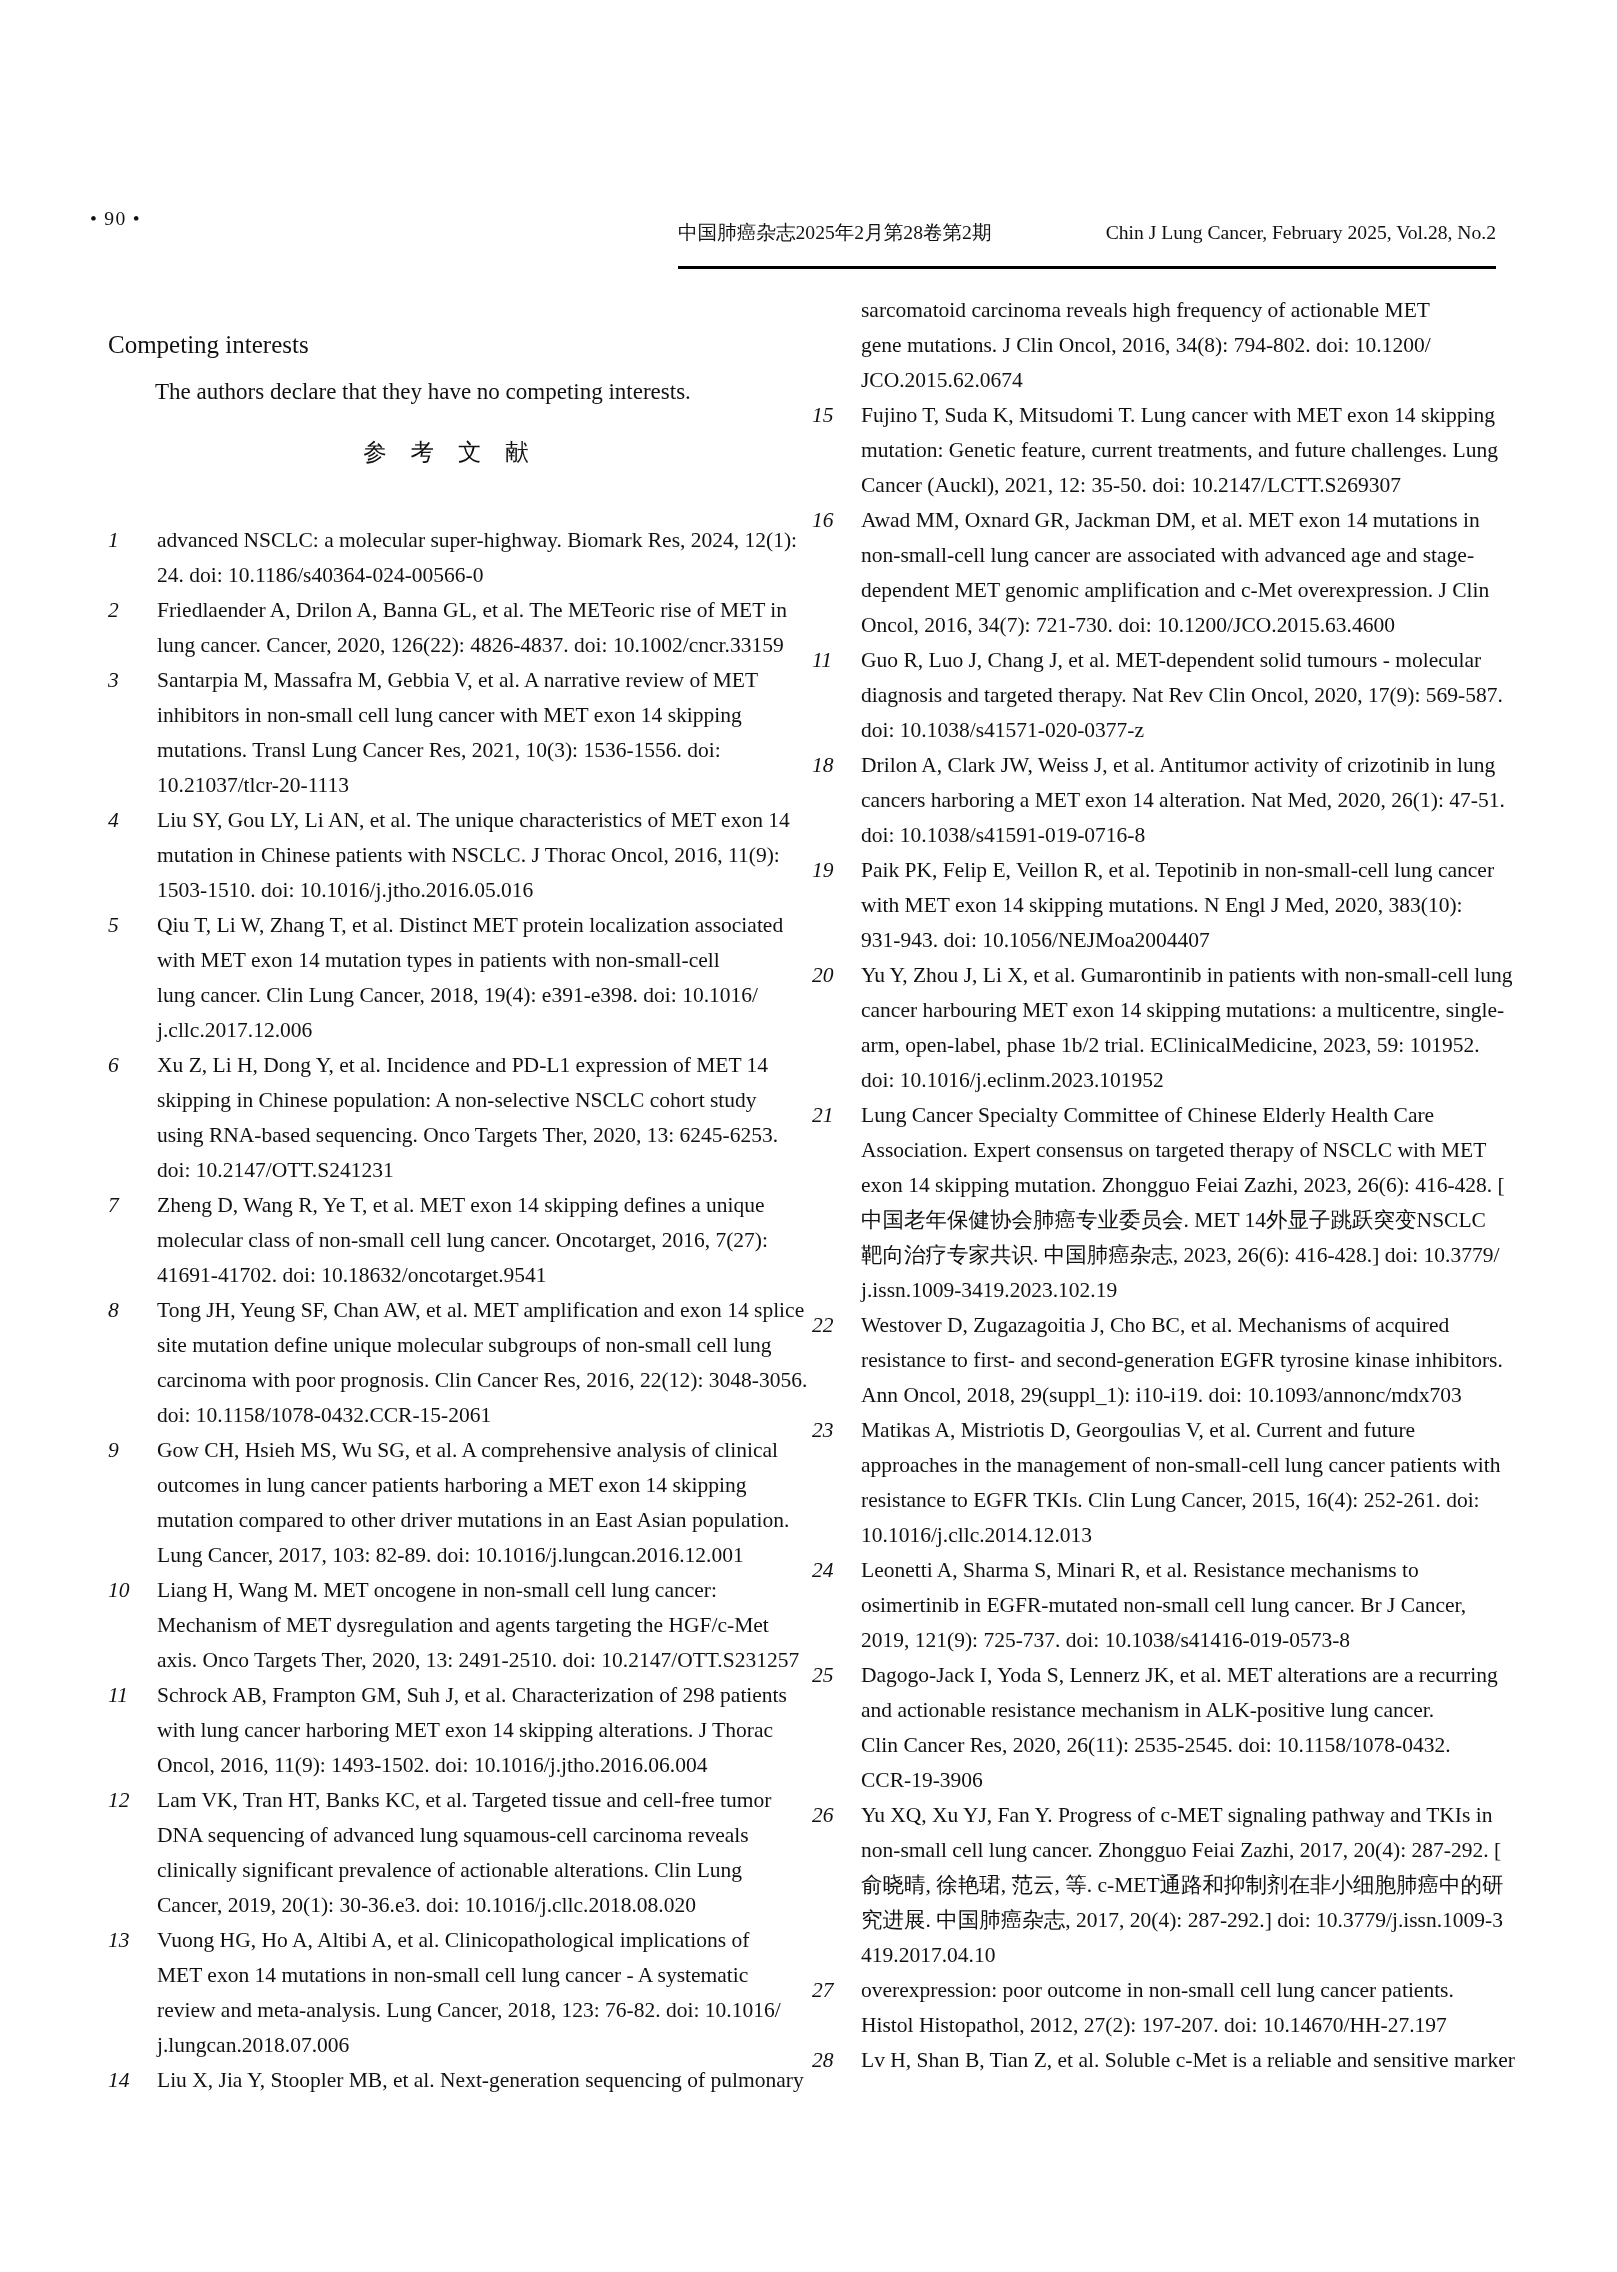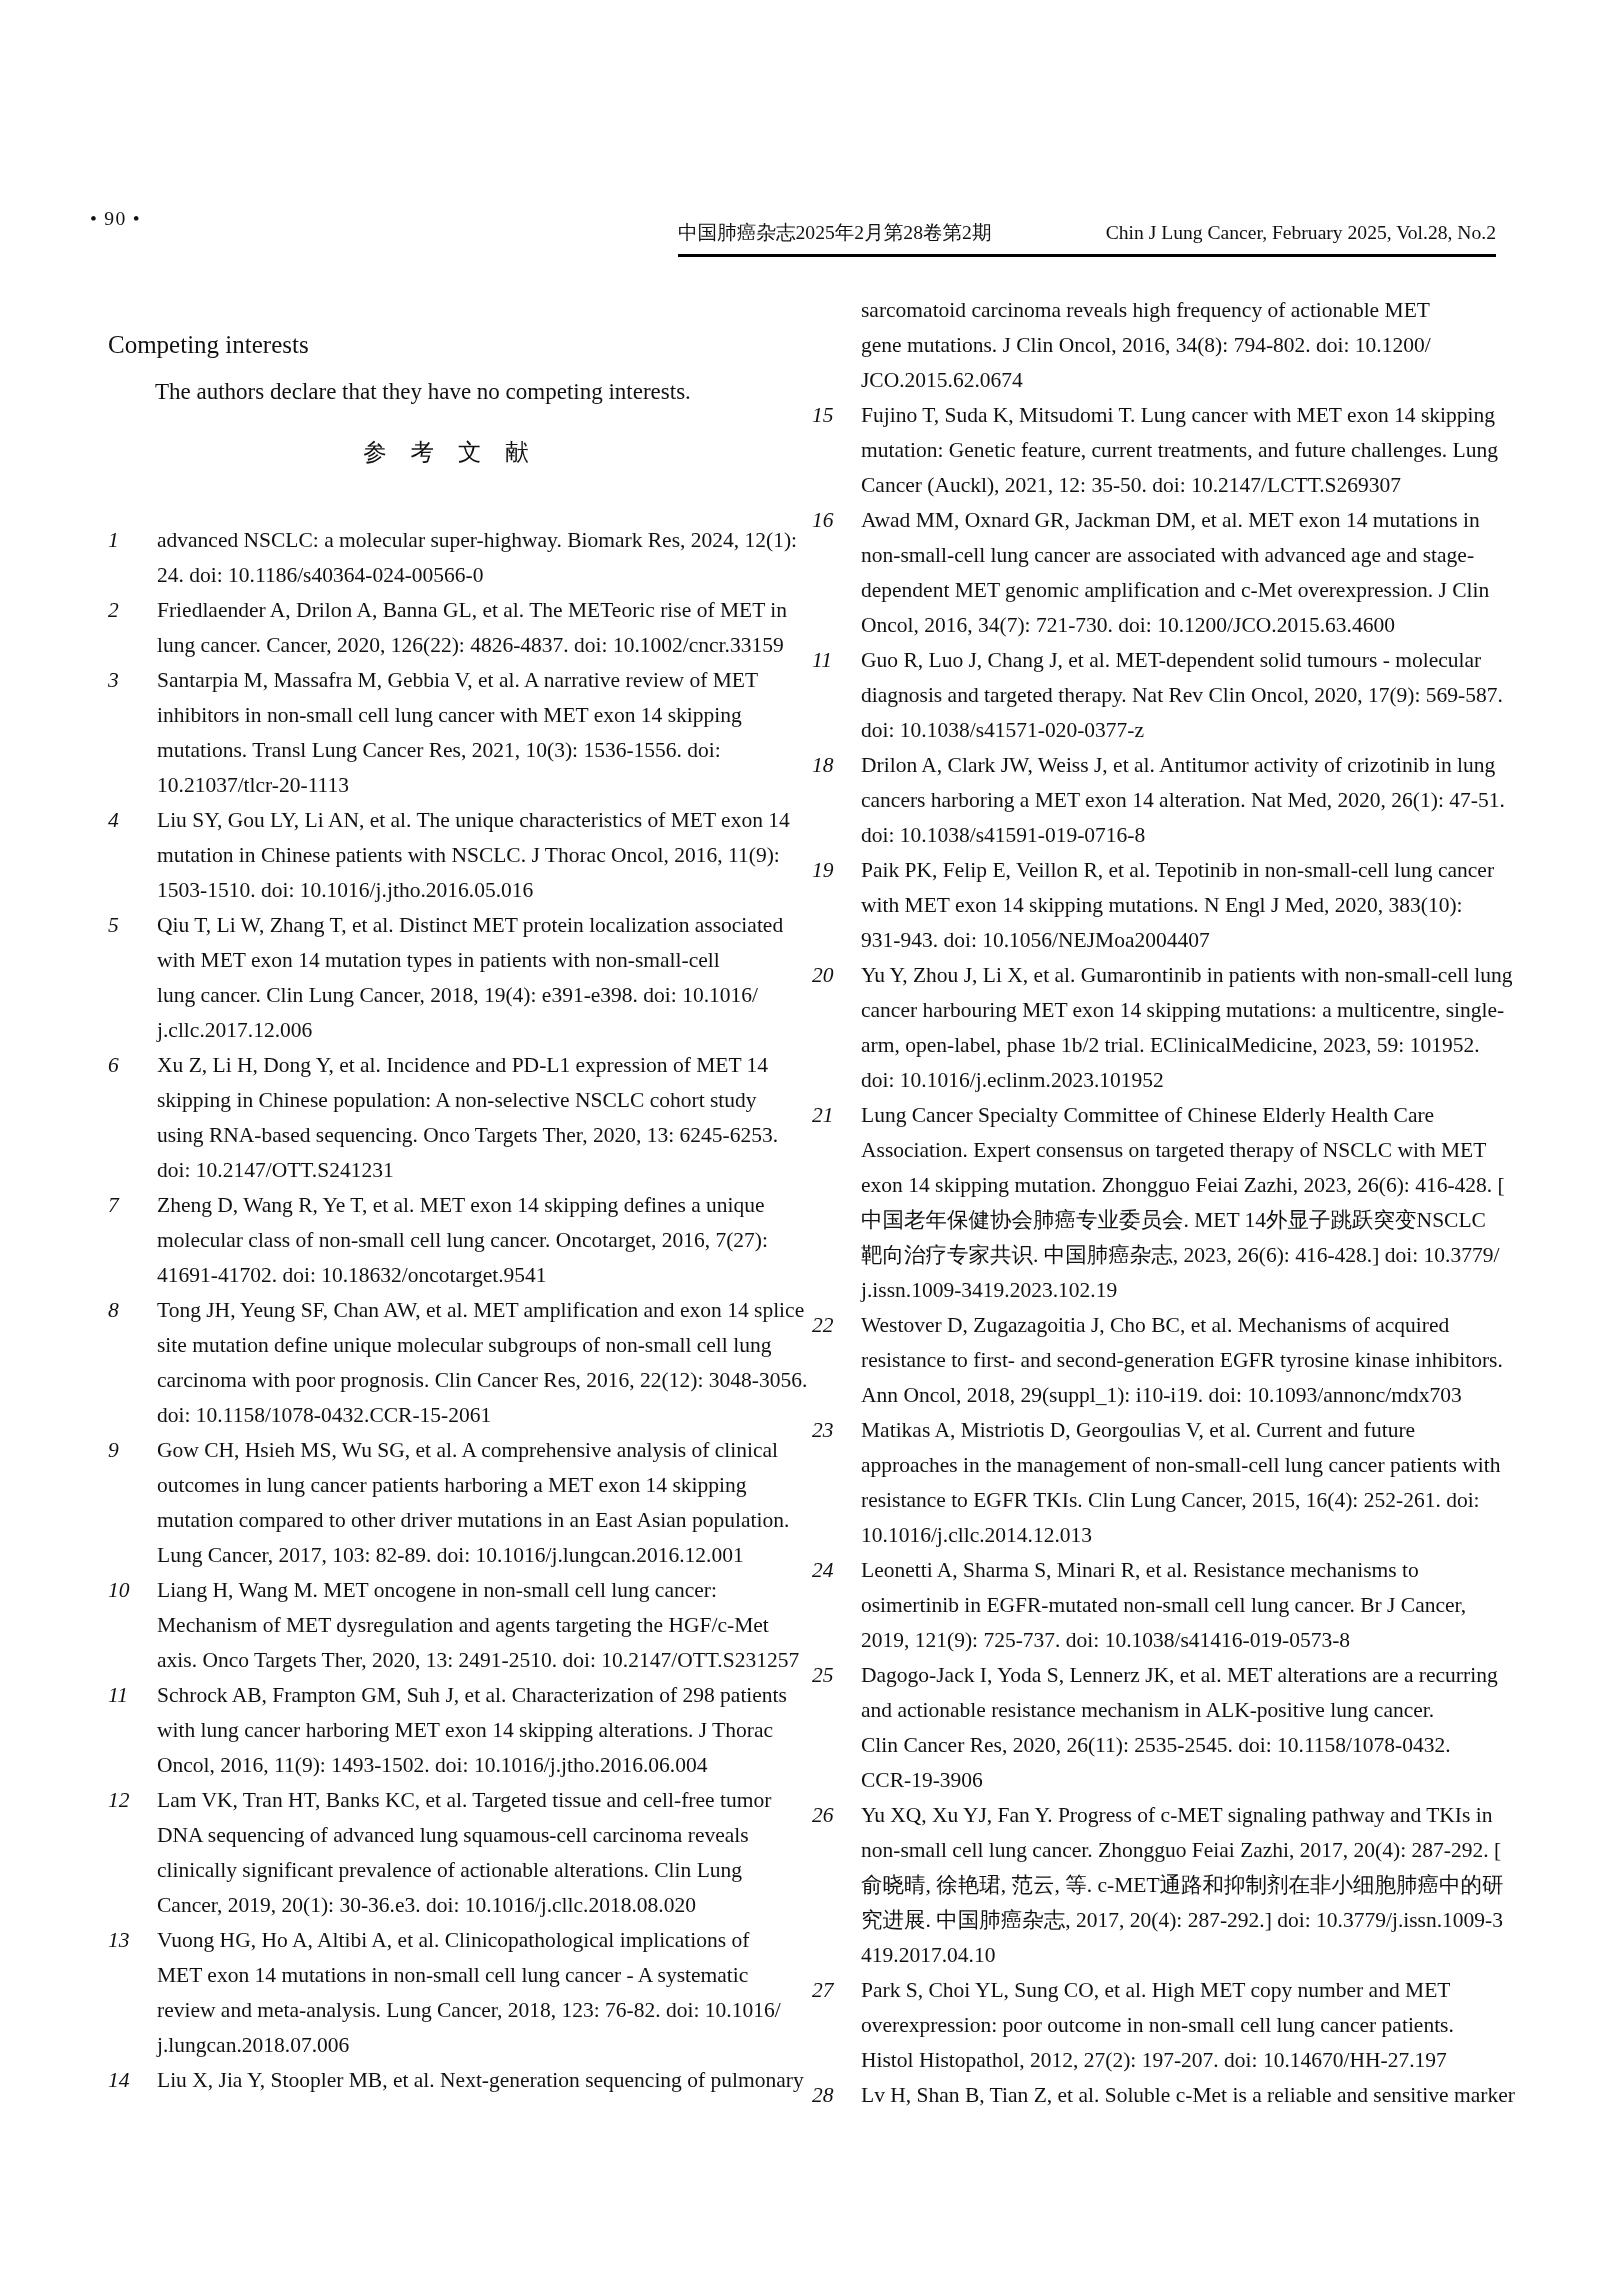--- a/index.html
+++ b/index.html
@@ -23,21 +23,21 @@
   }
   .header-right {
     position: absolute;
     left: 678px;
     width: 818px;
     top: 219px;
     display: flex;
     justify-content: space-between;
     align-items: baseline;
     border-bottom: 3.9px solid #000;
-    padding-bottom: 8px;
+    padding-bottom: 20px;
     font-size: 19.6px;
     white-space: nowrap;
   }
   
   .col { position: absolute; margin-top: 16px; }
   .col-left  { left: 108px;  top: 316px; width: 685px; }
   .col-right { left: 812px; top: 277px; width: 688px; }
 
   .ci-title {
     margin: 0 0 21px 0;
@@ -321,21 +321,20 @@
             <div class="ref-line">Yu XQ, Xu YJ, Fan Y. Progress of c-MET signaling pathway and TKIs in</div>
             <div class="ref-line">non-small cell lung cancer. Zhongguo Feiai Zazhi, 2017, 20(4): 287-292. [</div>
             <div class="ref-line">俞晓晴, 徐艳珺, 范云, 等. c-MET通路和抑制剂在非小细胞肺癌中的研</div>
             <div class="ref-line">究进展. 中国肺癌杂志, 2017, 20(4): 287-292.] doi: 10.3779/j.issn.1009-3</div>
             <div class="ref-line">419.2017.04.10</div>
           </div>
         </div>
         <div class="ref-entry">
           <div class="ref-num">27</div>
           <div class="ref-lines">
-            <div class="ref-line">Park S, Choi YL, Sung CO, et al. High MET copy number and MET</div>
             <div class="ref-line">overexpression: poor outcome in non-small cell lung cancer patients.</div>
             <div class="ref-line">Histol Histopathol, 2012, 27(2): 197-207. doi: 10.14670/HH-27.197</div>
           </div>
         </div>
         <div class="ref-entry">
           <div class="ref-num">28</div>
           <div class="ref-lines">
             <div class="ref-line">Lv H, Shan B, Tian Z, et al. Soluble c-Met is a reliable and sensitive marker</div>
           </div>
         </div>

